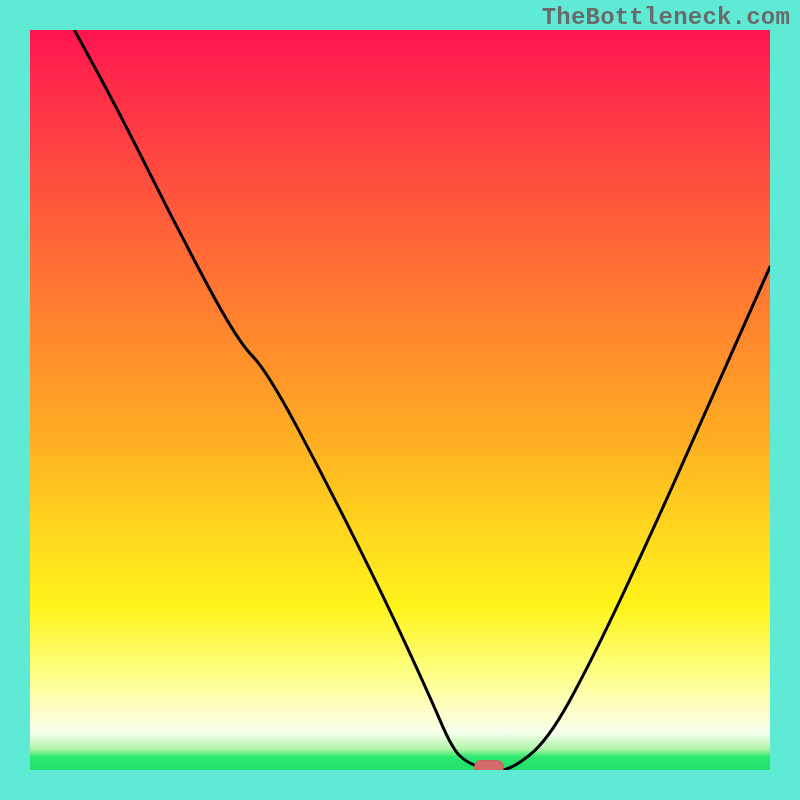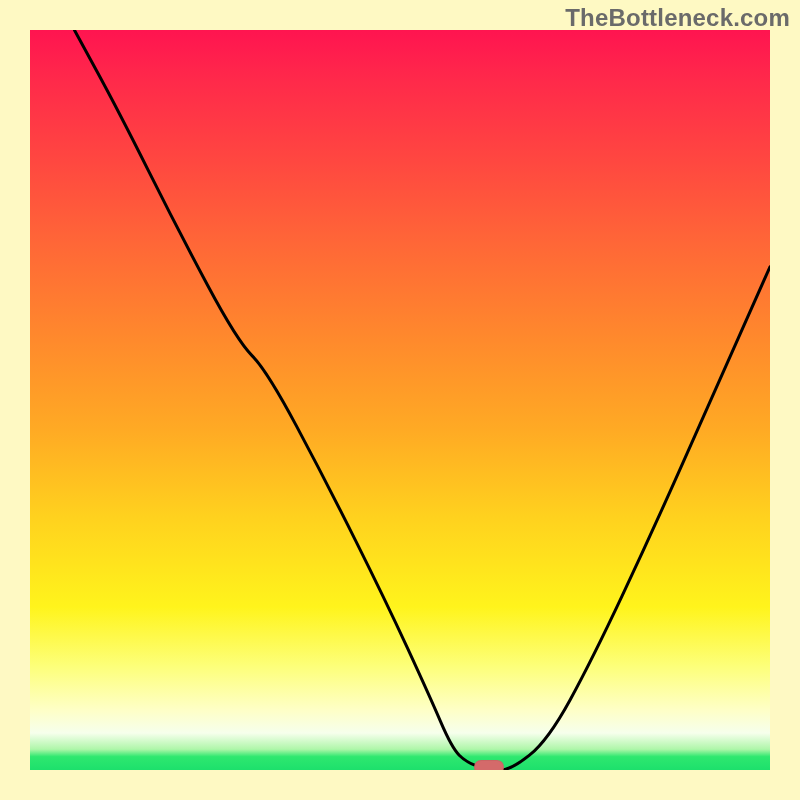--- a/index.html
+++ b/index.html
@@ -8,21 +8,22 @@
     width: 800px;
     height: 800px;
     background: #000;
     overflow: hidden;
     font-family: Arial, Helvetica, sans-serif;
   }
   .frame {
     position: relative;
     width: 800px;
     height: 800px;
-    background: #fef9c3;
+    background: #5eead4;
+    font-family: Liberation Mono, monospace;
   }
   .watermark {
     position: absolute;
     top: 4px;
     right: 10px;
     color: #6a6a6a;
     font-size: 24px;
     font-weight: 600;
     letter-spacing: 0.2px;
     user-select: none;

